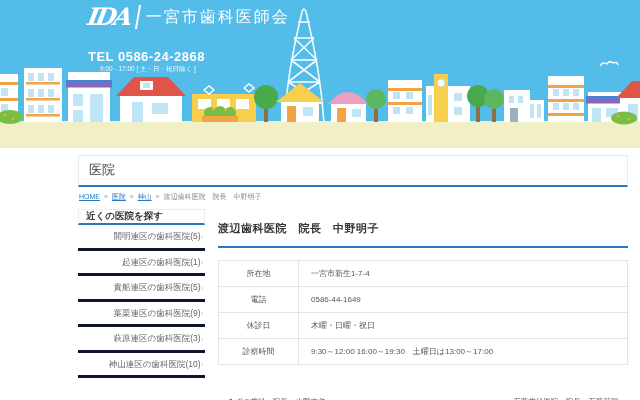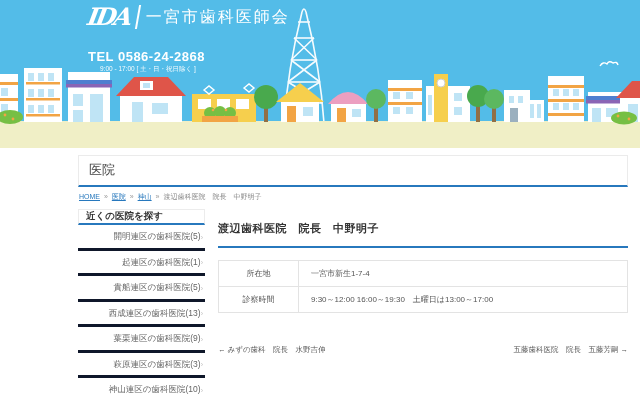--- a/index.html
+++ b/index.html
@@ -244,24 +244,20 @@
         </li>
         <li>
           <span>起連区の歯科医院(1)</span>
           <span class="chev">›</span>
         </li>
         <li>
           <span>貴船連区の歯科医院(5)</span>
           <span class="chev">›</span>
         </li>
         <li>
-          <span>西成連区の歯科医院(13)</span>
-          <span class="chev">›</span>
-        </li>
-        <li>
           <span>葉栗連区の歯科医院(9)</span>
           <span class="chev">›</span>
         </li>
         <li>
           <span>萩原連区の歯科医院(3)</span>
           <span class="chev">›</span>
         </li>
         <li>
           <span>神山連区の歯科医院(10)</span>
           <span class="chev">›</span>
@@ -270,20 +266,28 @@
       </ul>
     </aside>
 
     <main class="main">
       <h2 class="clinic-title">渡辺歯科医院　院長　中野明子</h2>
       <table class="info">
         <tbody>
           <tr>
             <th>所在地</th>
             <td>一宮市新生1-7-4</td>
+          </tr>
+          <tr>
+            <th>電話</th>
+            <td>0586-44-1649</td>
+          </tr>
+          <tr>
+            <th>休診日</th>
+            <td>木曜・日曜・祝日</td>
           </tr>
           <tr>
             <th>診察時間</th>
             <td>9:30～12:00 16:00～19:30　土曜日は13:00～17:00</td>
           </tr>
         </tbody>
       </table>
       <div class="pager">
         <a>← みずの歯科　院長　水野吉伸</a>
         <a>五藤歯科医院　院長　五藤芳嗣 →</a>

